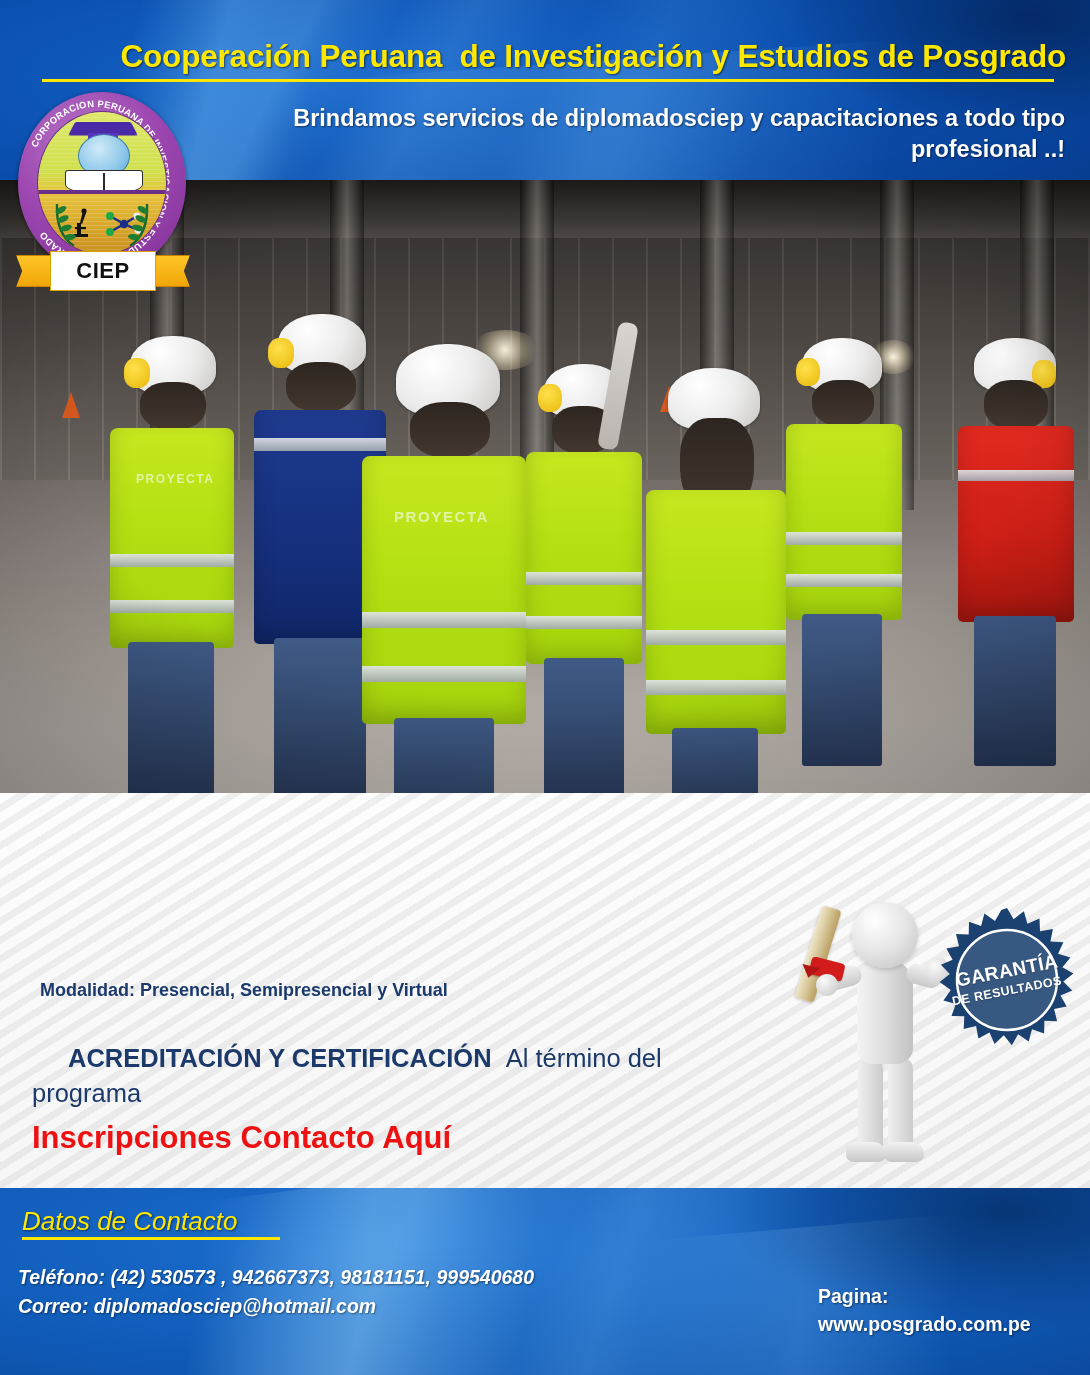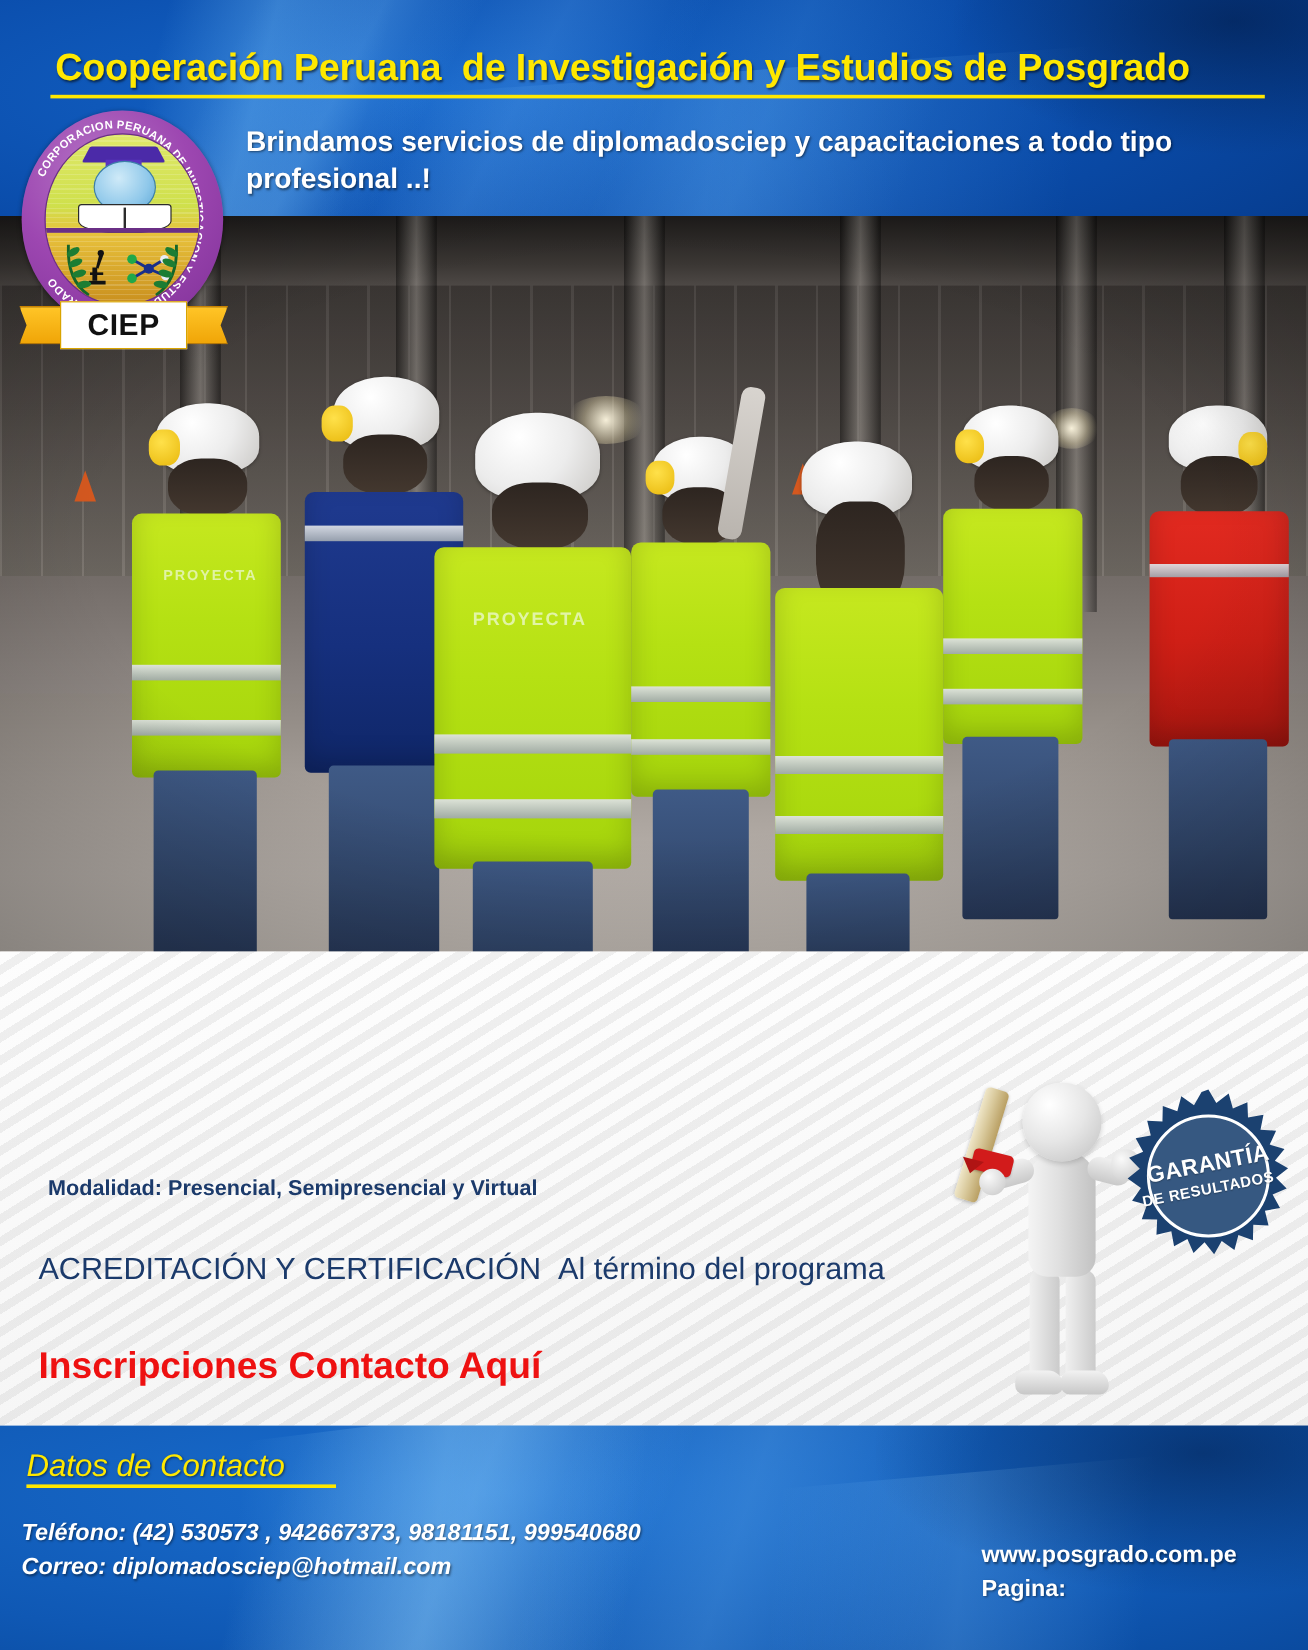--- a/index.html
+++ b/index.html
@@ -12,20 +12,21 @@
 
   
   .header {
     position:absolute; left:0; top:0; width:1090px; height:193px;
     background:
       linear-gradient(118deg, rgba(255,255,255,0) 18%, rgba(120,190,250,0.30) 27%, rgba(255,255,255,0) 34%),
       linear-gradient(118deg, rgba(255,255,255,0) 30%, rgba(110,180,250,0.22) 40%, rgba(255,255,255,0) 50%),
       linear-gradient(112deg, rgba(255,255,255,0) 48%, rgba(90,170,245,0.18) 58%, rgba(255,255,255,0) 70%),
       radial-gradient(130% 180% at 32% 40%, #1464c8 0%, #0a4caa 38%, #063c8e 62%, #022c6e 100%);
     overflow:hidden;
+    text-align:right;
   }
   .hdr-swoosh-a {
     position:absolute; left:-60px; top:-20px; width:520px; height:300px;
     background:linear-gradient(110deg, rgba(255,255,255,0) 35%, rgba(125,200,255,0.34) 50%, rgba(255,255,255,0) 66%);
     transform:rotate(-6deg);
   }
   .hdr-swoosh-b {
     position:absolute; left:120px; top:60px; width:980px; height:190px;
     background:linear-gradient(103deg, rgba(255,255,255,0) 20%, rgba(115,190,255,0.26) 48%, rgba(255,255,255,0) 78%);
     transform:rotate(-4deg);
@@ -111,21 +112,21 @@
     border:1px solid #c98200;
   }
   .banner-ribbon-l { left:0; clip-path:polygon(0 0,100% 0,100% 100%,0 100%,14% 50%); }
   .banner-ribbon-r { right:0; clip-path:polygon(0 0,100% 0,86% 50%,100% 100%,0 100%); }
   .banner-plate {
     position:absolute; left:34px; top:2px; width:106px; height:40px;
     background:#ffffff; border:1.5px solid #d9a400;
     display:flex; align-items:center; justify-content:center;
   }
   .banner-plate span {
-    font-size:25px; font-weight:bold; color:#111111; letter-spacing:0.5px;
+    font-size:22px; font-weight:bold; color:#111111; letter-spacing:0.5px;
   }
 
   
   .photo {
     position:absolute; left:0; top:180px; width:1090px; height:613px; overflow:hidden;
     background:linear-gradient(to bottom,#2e2b29 0%,#4a4542 22%,#6b6460 44%,#8d8682 64%,#a8a09b 82%,#b9b2ad 100%);
   }
   .ph-wall {
     position:absolute; left:0; top:0; width:1090px; height:300px;
     background:
@@ -212,21 +213,21 @@
     text-shadow:1px 1px 1px rgba(255,255,255,0.9);
   }
   .mid-modality {
     position:absolute; left:40px; top:187px; width:760px;
     font-size:18px; color:#1b3a6b; font-weight:bold;
   }
   .mid-acred {
     position:absolute; left:32px; top:248px; width:740px;
     font-size:25.5px; color:#1b3a6b; line-height:1.38;
   }
-  .mid-acred b { font-weight:normal; }
+  .mid-acred b { font-weight:bold;margin-left:36px; }
   .mid-cta {
     position:absolute; left:32px; top:1px; width:740px;
     font-size:31px; font-weight:bold; color:#ee1111;
   }
   .cta-wrap { position:absolute; left:0; top:326px; width:740px; }
 
   
   .mannequin { position:absolute; left:800px; top:105px; width:160px; height:282px; }
   .mq-head {
     position:absolute; left:52px; top:4px; width:66px; height:66px; border-radius:50%;
@@ -545,18 +546,18 @@
     <div class="ftr-swoosh"></div>
     <div class="ftr-swoosh2"></div>
     <div class="ftr-dark"></div>
     <div class="ftr-head">Datos de Contacto</div>
     <div class="ftr-head-rule"></div>
     <div class="ftr-lines">
       <div>Teléfono: (42) 530573 , 942667373, 98181151, 999540680</div>
       <div>Correo: diplomadosciep@hotmail.com</div>
     </div>
     <div class="ftr-web">
+      <div>Pagina:</div>
       <div>www.posgrado.com.pe</div>
-      <div>Pagina:</div>
     </div>
   </div>
 
 </div>
 
 </body></html>

